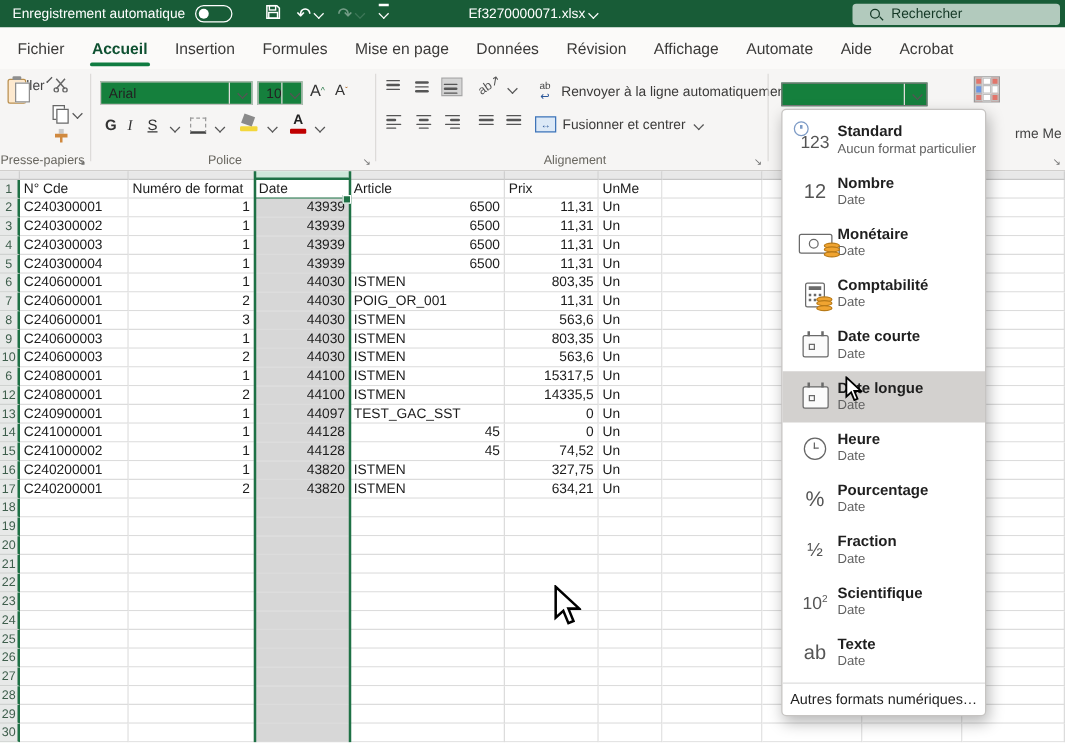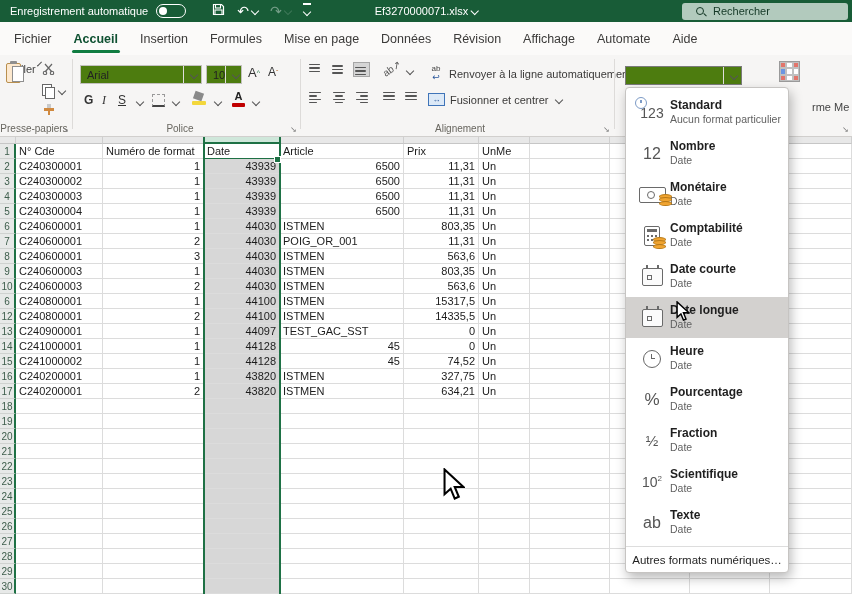--- a/index.html
+++ b/index.html
@@ -40,21 +40,21 @@
   .btn-coller{position:absolute;left:6px;top:5px;width:34px;height:62px;display:flex;flex-direction:row;font-size:11px;color:#444;}
   .clip{position:relative;width:17px;height:21px;margin-top:2px;}
   .clip .board{position:absolute;left:0;top:1px;width:13px;height:18px;border:1.6px solid #b98f4e;border-radius:2px;background:#fde9cf;}
   .clip .tab2{position:absolute;left:4px;top:-1px;width:7px;height:3px;background:#8f8f8f;border-radius:1px;}
   .clip .page{position:absolute;left:6px;top:4px;width:10px;height:14px;background:#fff;border:1px solid #8f8f8f;}
   .minicol{position:absolute;left:42px;top:6px;width:26px;display:flex;flex-direction:column;gap:5px;align-items:flex-start;}
   .ic-copy{position:relative;width:12px;height:13px;}
   .ic-copy i{position:absolute;width:8px;height:10px;border:1.2px solid #666;background:#fff;}
   .ic-copy i:first-child{left:0;top:0;}
   .ic-copy i:last-child{left:3px;top:3px;}
-  .combo{position:absolute;background:#4d7c0f;border:1px solid #c3c1bf;display:flex;align-items:center;font-size:11px;color:#222;box-sizing:border-box;}
+  .combo{position:absolute;background:#15803d;border:1px solid #c3c1bf;display:flex;align-items:center;font-size:11px;color:#222;box-sizing:border-box;}
   .combo .arr{margin-left:auto;padding:0 4px;border-left:1px solid #e0dedc;height:100%;display:flex;align-items:center;}
   .fbtn{font-size:12px;color:#333;display:inline-flex;align-items:center;justify-content:center;}
   .colorbar{display:block;height:3.5px;border-radius:1px;margin-top:1px;}
   .al{width:15px;height:13px;display:flex;flex-direction:column;gap:2px;box-sizing:border-box;padding:1px;}
   .al i{height:1.4px;background:#555;border-radius:1px;display:block;}
   .al.sel{background:#d5d5d5;outline:1px solid #a6a6a6;}
   .wrapico{display:flex;flex-direction:column;align-items:center;line-height:1;width:16px;}
   .wrapico .ab{font-size:8px;color:#444;}
   .wrapico .arrow{font-size:9px;color:#2b579a;}
   .mergeico{width:15px;height:11px;border:1.2px solid #3f74b8;background:#dce9f7;display:flex;align-items:center;justify-content:center;font-size:8px;color:#2b579a;}
@@ -152,20 +152,21 @@
       <span class="tab" style="padding-left: 14px;">Fichier</span>
       <span class="tab active">Accueil</span>
       <span class="tab">Insertion</span>
       <span class="tab">Formules</span>
       <span class="tab">Mise en page</span>
       <span class="tab">Données</span>
       <span class="tab">Révision</span>
       <span class="tab">Affichage</span>
       <span class="tab">Automate</span>
       <span class="tab">Aide</span>
+      <span class="tab">Acrobat</span>
     </div>
 
   <div class="ribbon">
 
     <div class="btn-coller">
       <span class="clip">
           <span class="board"></span>
           <span class="tab2"></span>
           <span class="page"></span>
         </span>

